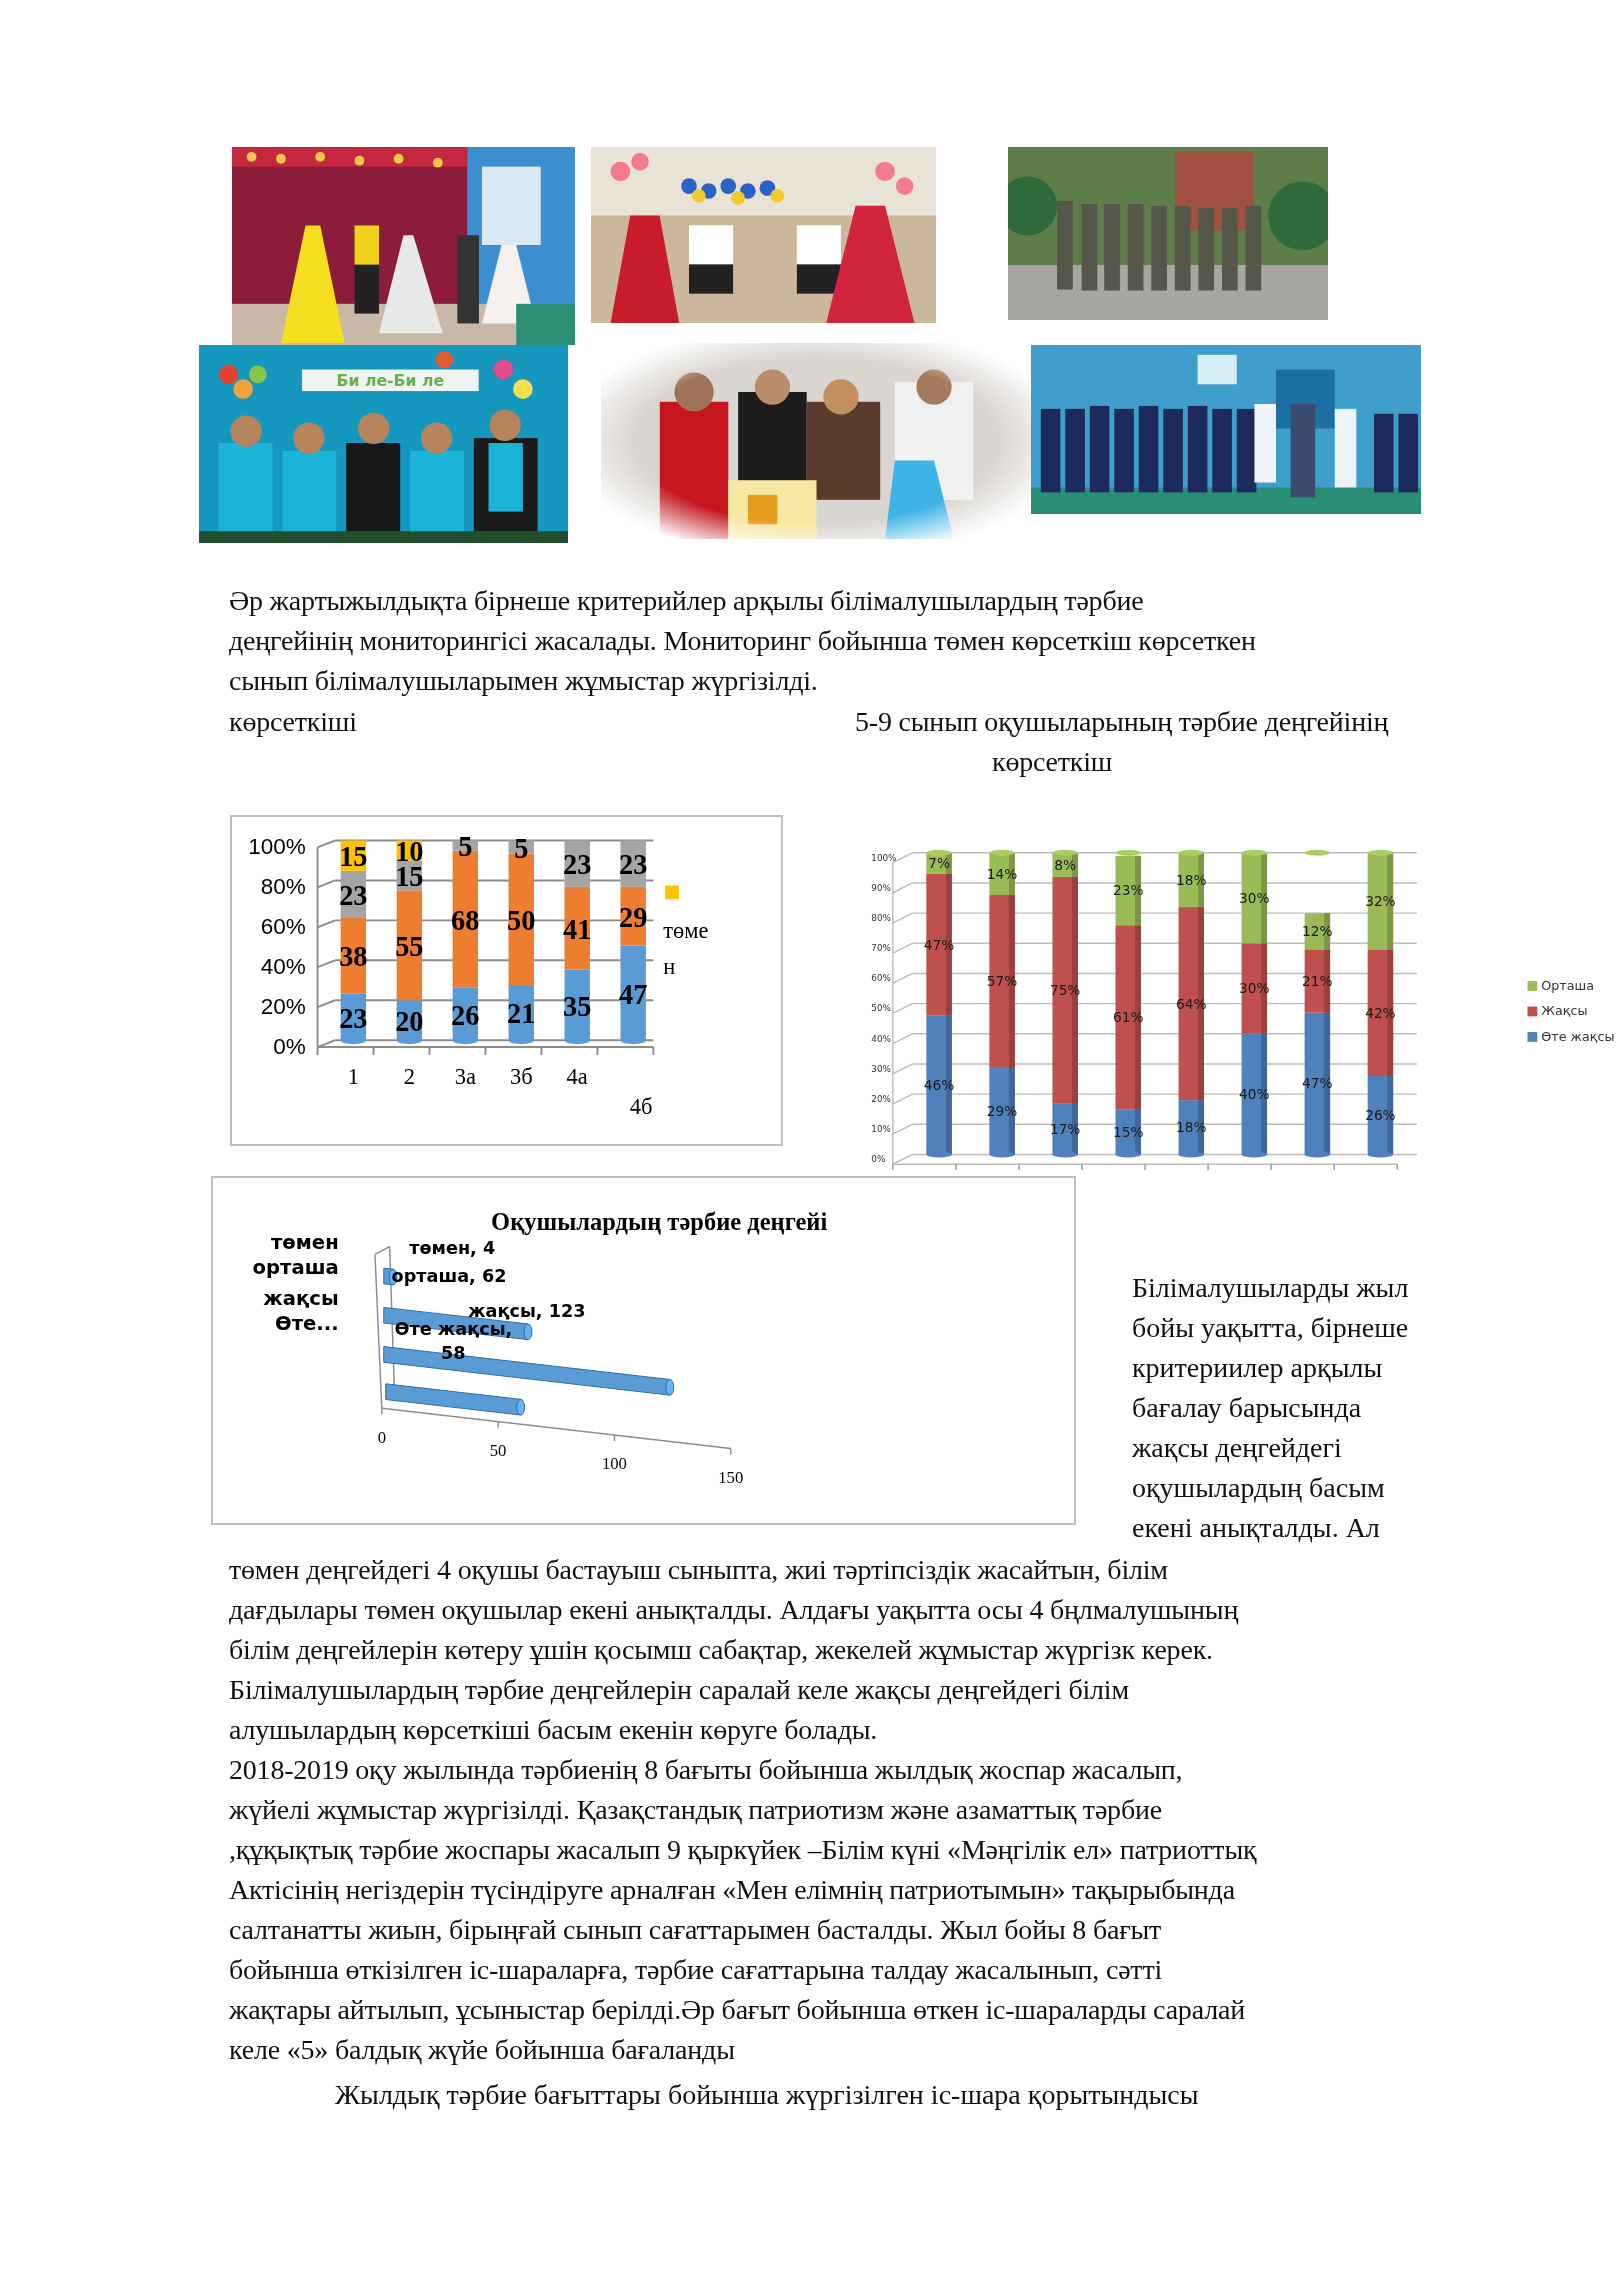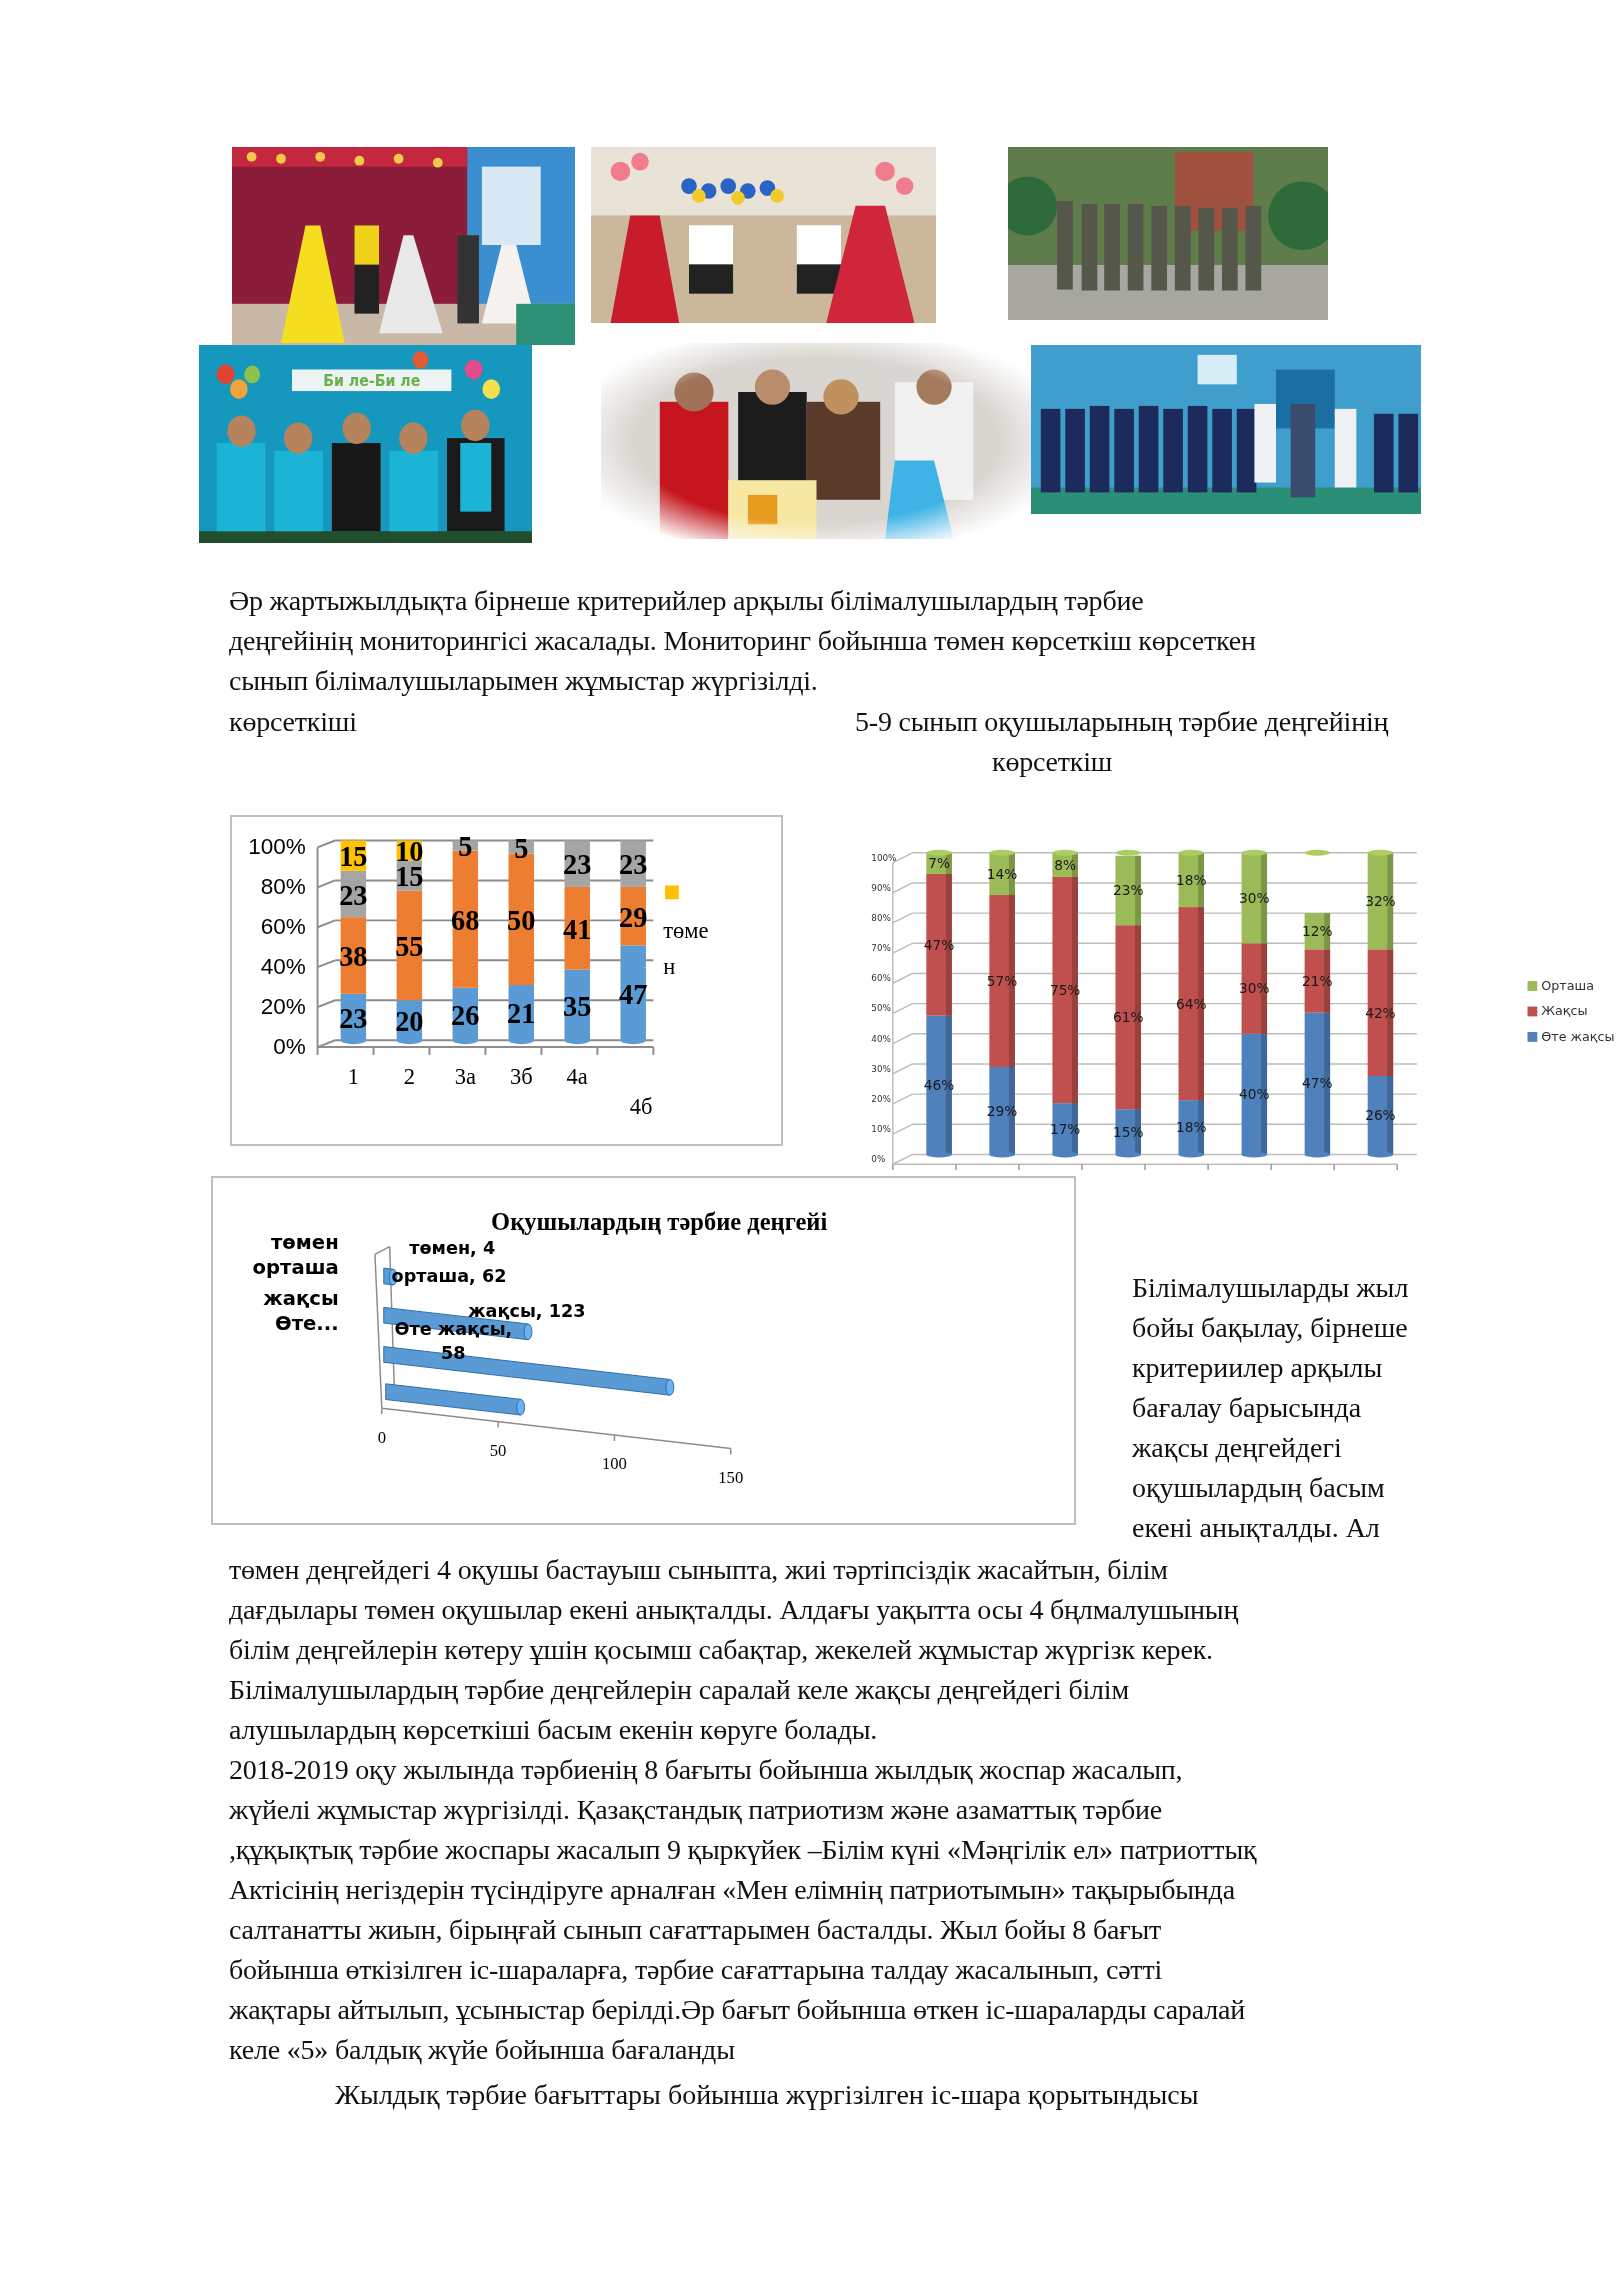--- a/index.html
+++ b/index.html
@@ -88,21 +88,21 @@
         <rect x="194" y="62" width="16" height="84"></rect>
         <rect x="218" y="62" width="16" height="84"></rect>
         <rect x="242" y="60" width="16" height="86"></rect>
     </g>
     <g fill="#2f6a3a">
         <circle cx="20" cy="60" r="30"></circle>
         <circle cx="300" cy="70" r="35"></circle>
       </g>
   </svg>
 </div>
-<div class="photo" style="left:199px;top:345px;width:333px;height:198px;">
+<div class="photo" style="left:199px;top:345px;width:369px;height:198px;">
   <svg viewBox="0 0 376 202" preserveAspectRatio="none">
     <rect width="376" height="202" fill="#1597be"></rect>
     <rect x="0" y="190" width="376" height="12" fill="#214f2e"></rect>
     <rect x="105" y="25" width="180" height="22" fill="#eef3f4"></rect>
     <text x="195" y="42" font-size="16" text-anchor="middle" fill="#6ab04c" font-family="DejaVu Sans, sans-serif" font-weight="bold">Би ле-Би ле</text>
     <g>
         <circle cx="30" cy="30" r="10" fill="#e3422f"></circle>
         <circle cx="45" cy="45" r="10" fill="#f0a33a"></circle>
         <circle cx="60" cy="30" r="9" fill="#8bc34a"></circle>
         <circle cx="310" cy="25" r="10" fill="#e34b8a"></circle>
@@ -450,21 +450,21 @@
       <text x="185" y="160" font-size="18" font-weight="bold" font-family="DejaVu Sans, sans-serif" fill="#000">Өте жақсы,</text>
       <text x="245" y="185" font-size="18" font-weight="bold" text-anchor="middle" font-family="DejaVu Sans, sans-serif" fill="#000">58</text>
       <text x="260" y="142" font-size="18" font-weight="bold" font-family="DejaVu Sans, sans-serif" fill="#000">жақсы, 123</text>
       <text x="182" y="106" font-size="18" font-weight="bold" font-family="DejaVu Sans, sans-serif" fill="#000">орташа, 62</text>
       <text x="200" y="78" font-size="18" font-weight="bold" font-family="DejaVu Sans, sans-serif" fill="#000">төмен, 4</text>
     </svg>
 </div>
 
 <div class="sidetext" style="left:1096px;top:1268px;margin-left:36px;">
   <div> Білімалушыларды жыл</div>
-  <div>бойы бақылау, бірнеше</div>
+  <div>бойы уақытта, бірнеше</div>
   <div>критериилер арқылы</div>
   <div>бағалау барысында</div>
   <div>жақсы деңгейдегі</div>
   <div>оқушылардың басым</div>
   <div>екені анықталды. Ал</div>
 </div>
 
 <div class="para" style="left:229px;top:1550px;">
   <div>төмен деңгейдегі 4 оқушы бастауыш сыныпта, жиі тәртіпсіздік жасайтын, білім</div>
   <div>дағдылары төмен оқушылар екені анықталды.  Алдағы уақытта осы 4  бңлмалушының</div>

